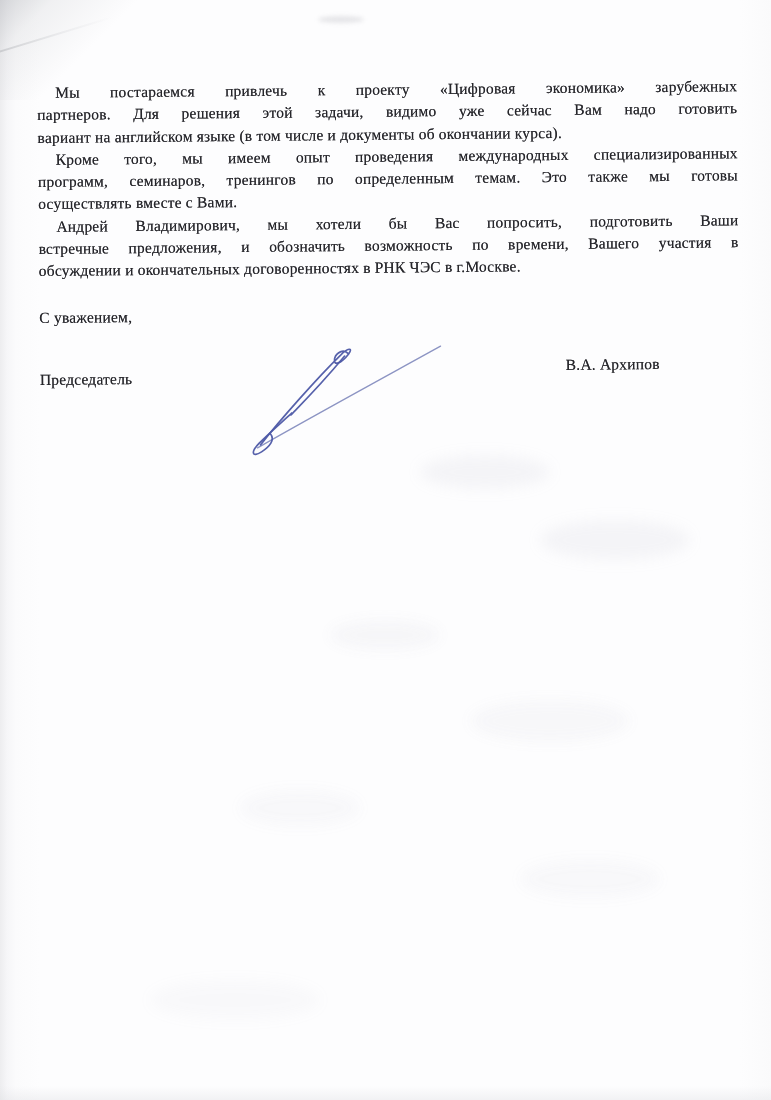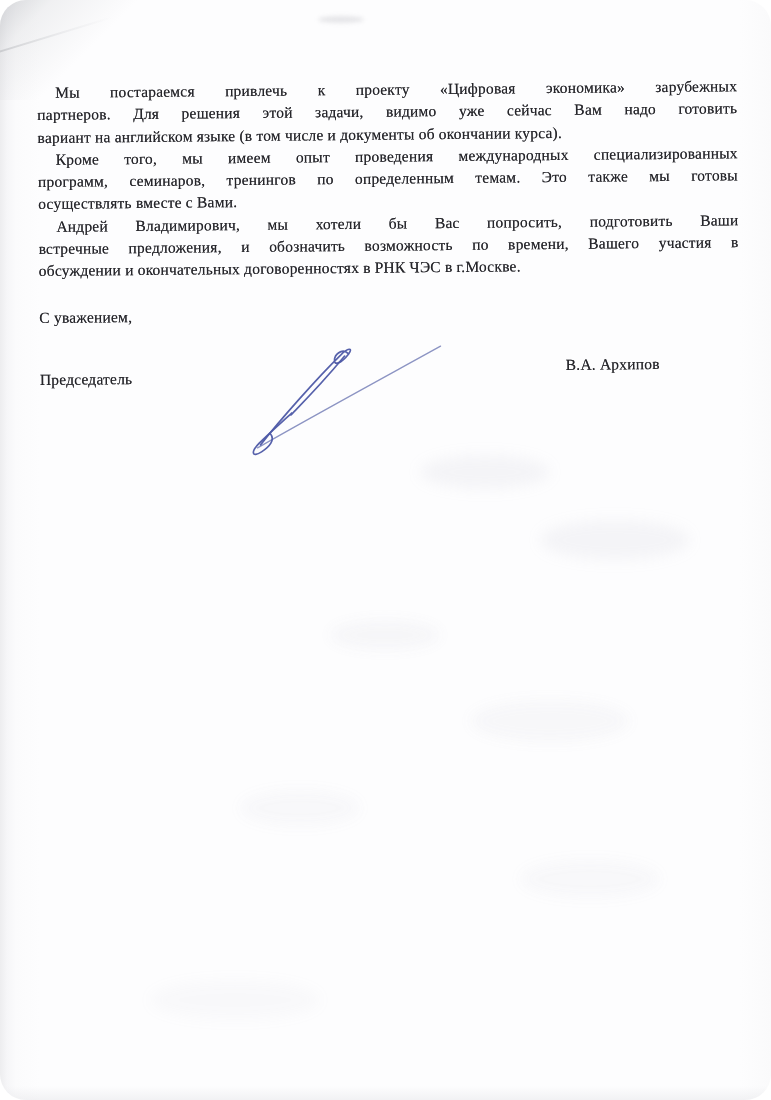--- a/index.html
+++ b/index.html
@@ -9,21 +9,20 @@
     font-family: "Liberation Serif", "DejaVu Serif", serif;
     overflow: hidden;
   }
   .page {
     position: relative;
     width: 771px; height: 1100px;
     background:
       linear-gradient(90deg, #ededef 0px, #f6f6f8 7px, #fbfbfc 16px, #fdfdfe 40px, #fdfdfe 96%, #fafafb 100%),
       #fdfdfe;
     overflow: hidden;
-    border-radius: 26px;
   }
   
   .corner-shadow {
     position: absolute; top: 0; left: 0; width: 140px; height: 100px;
     background: linear-gradient(135deg, rgba(185,187,192,.55) 0%, rgba(210,211,214,.30) 22%, rgba(245,245,247,0) 58%);
     pointer-events: none;
   }
   .crease-line {
     position: absolute; top: 34px; left: -6px; width: 120px; height: 2px;
     background: linear-gradient(90deg, rgba(150,152,158,.35), rgba(190,192,197,.18) 60%, transparent);

